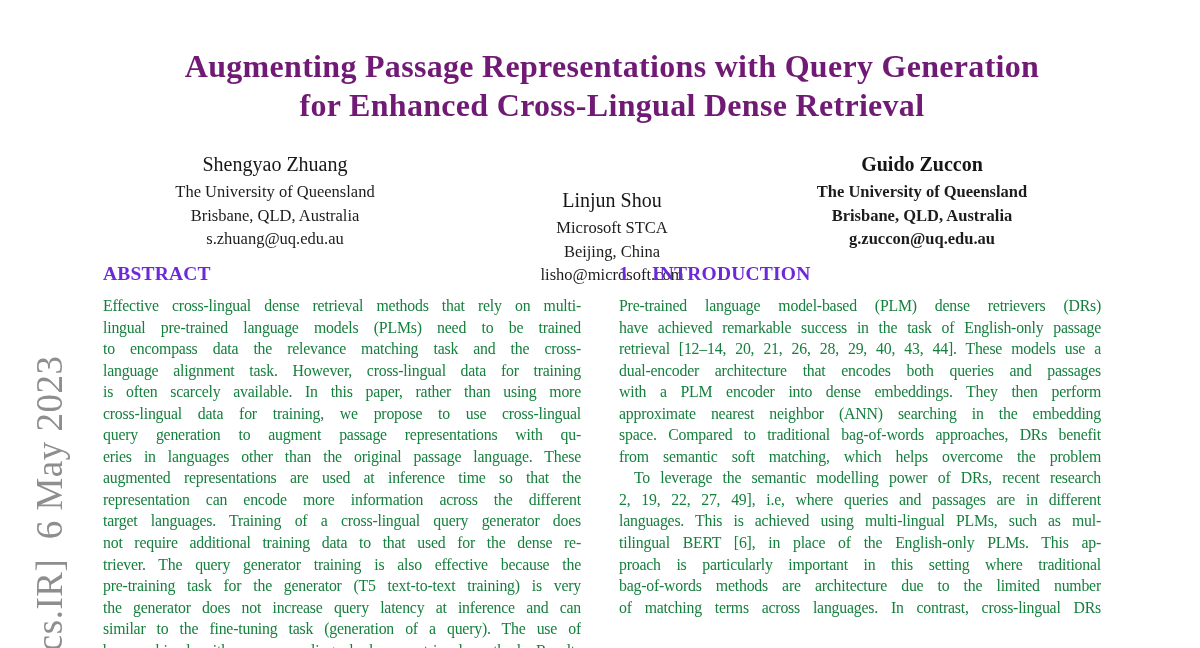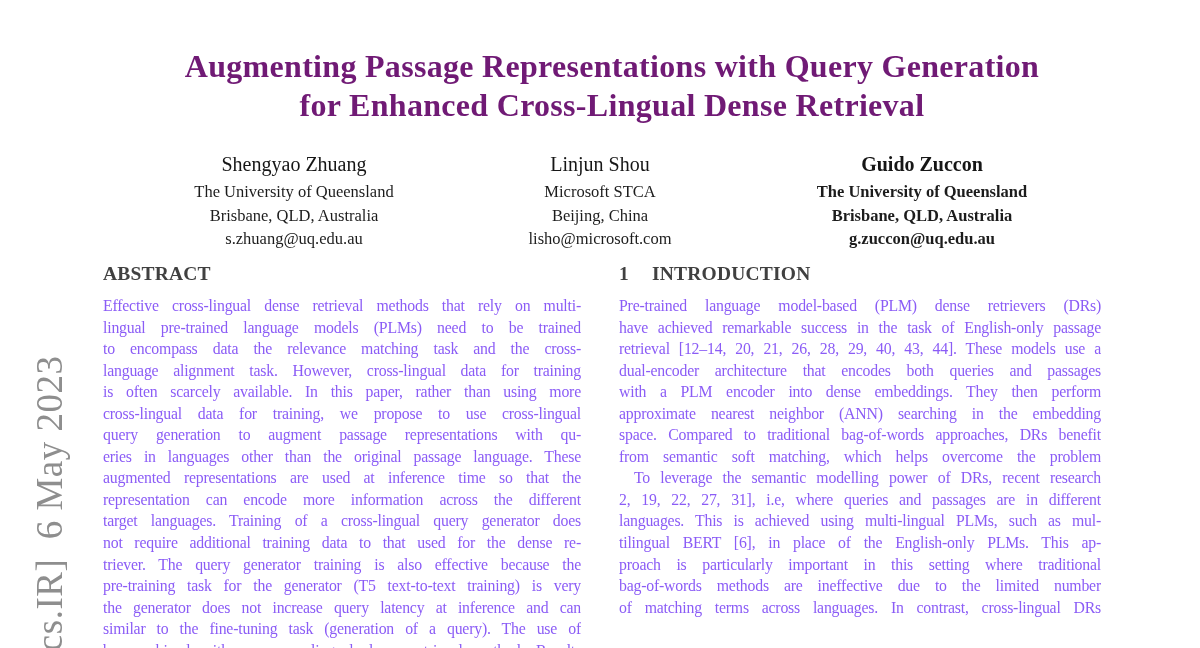--- a/index.html
+++ b/index.html
@@ -43,46 +43,46 @@
     letter-spacing: 0.3px;
   }
   .paper-title .tline { display: block; }
 
   .author {
     position: absolute;
     top: 151px;
     width: 320px;
     text-align: center;
   }
-  .author-0 { left: 134px; }
-  .author-1 { left: 440px; }
+  .author-0 { left: 115px; }
+  .author-1 { left: 452px; margin-top: 36px; }
   .author-2 { left: 762px; font-weight: bold; }
   .author-name { font-size: 20px; line-height: 26px; margin-bottom: 3px; color: #161616; }
   .author-line { font-size: 16.5px; line-height: 23.5px; color: #1c1c1c; }
 
   .col { position: absolute; top: 264px; }
   .col-left  { left: 103px; width: 478px; }
   .col-right { left: 619px; width: 482px; }
 
   .section-heading {
     margin: 0 0 11px 0;
     font-size: 19.5px;
     line-height: 20px;
     font-weight: 700;
-    color: #404040;
+    color: #6d28d9;
     letter-spacing: 0.2px;
   }
   .sec-num { display: inline-block; min-width: 33px; }
 
   .body-lines .line {
     font-size: 15.8px;
     line-height: 21.55px;
     height: 21.55px;
     letter-spacing: -0.2px;
-    color: #8b5cf6;
+    color: #15803d;
     overflow: hidden;
   }
   .line.justify        { text-align: justify; text-align-last: justify; }
   .line.left           { text-align: left; }
   .line.justify-indent { text-align: justify; text-align-last: justify; text-indent: 15px; }
 </style>
 </head>
 <body>
 
 <div class="page">
@@ -143,22 +143,22 @@
     <div class="body-lines">
         <div class="line justify">Pre-trained language model-based (PLM) dense retrievers (DRs)</div>
         <div class="line justify">have achieved remarkable success in the task of English-only passage</div>
         <div class="line justify">retrieval [12–14, 20, 21, 26, 28, 29, 40, 43, 44]. These models use a</div>
         <div class="line justify">dual-encoder architecture that encodes both queries and passages</div>
         <div class="line justify">with a PLM encoder into dense embeddings. They then perform</div>
         <div class="line justify">approximate nearest neighbor (ANN) searching in the embedding</div>
         <div class="line justify">space. Compared to traditional bag-of-words approaches, DRs benefit</div>
         <div class="line justify">from semantic soft matching, which helps overcome the problem</div>
         <div class="line justify-indent">To leverage the semantic modelling power of DRs, recent research</div>
-        <div class="line justify">2, 19, 22, 27, 31], i.e, where queries and passages are in different</div>
+        <div class="line justify">2, 19, 22, 27, 49], i.e, where queries and passages are in different</div>
         <div class="line justify">languages. This is achieved using multi-lingual PLMs, such as mul-</div>
         <div class="line justify">tilingual BERT [6], in place of the English-only PLMs. This ap-</div>
         <div class="line justify">proach is particularly important in this setting where traditional</div>
-        <div class="line justify">bag-of-words methods are ineffective due to the limited number</div>
+        <div class="line justify">bag-of-words methods are architecture due to the limited number</div>
         <div class="line justify">of matching terms across languages. In contrast, cross-lingual DRs</div>
       </div>
   </div>
 
 </div>
 
 </body></html>

